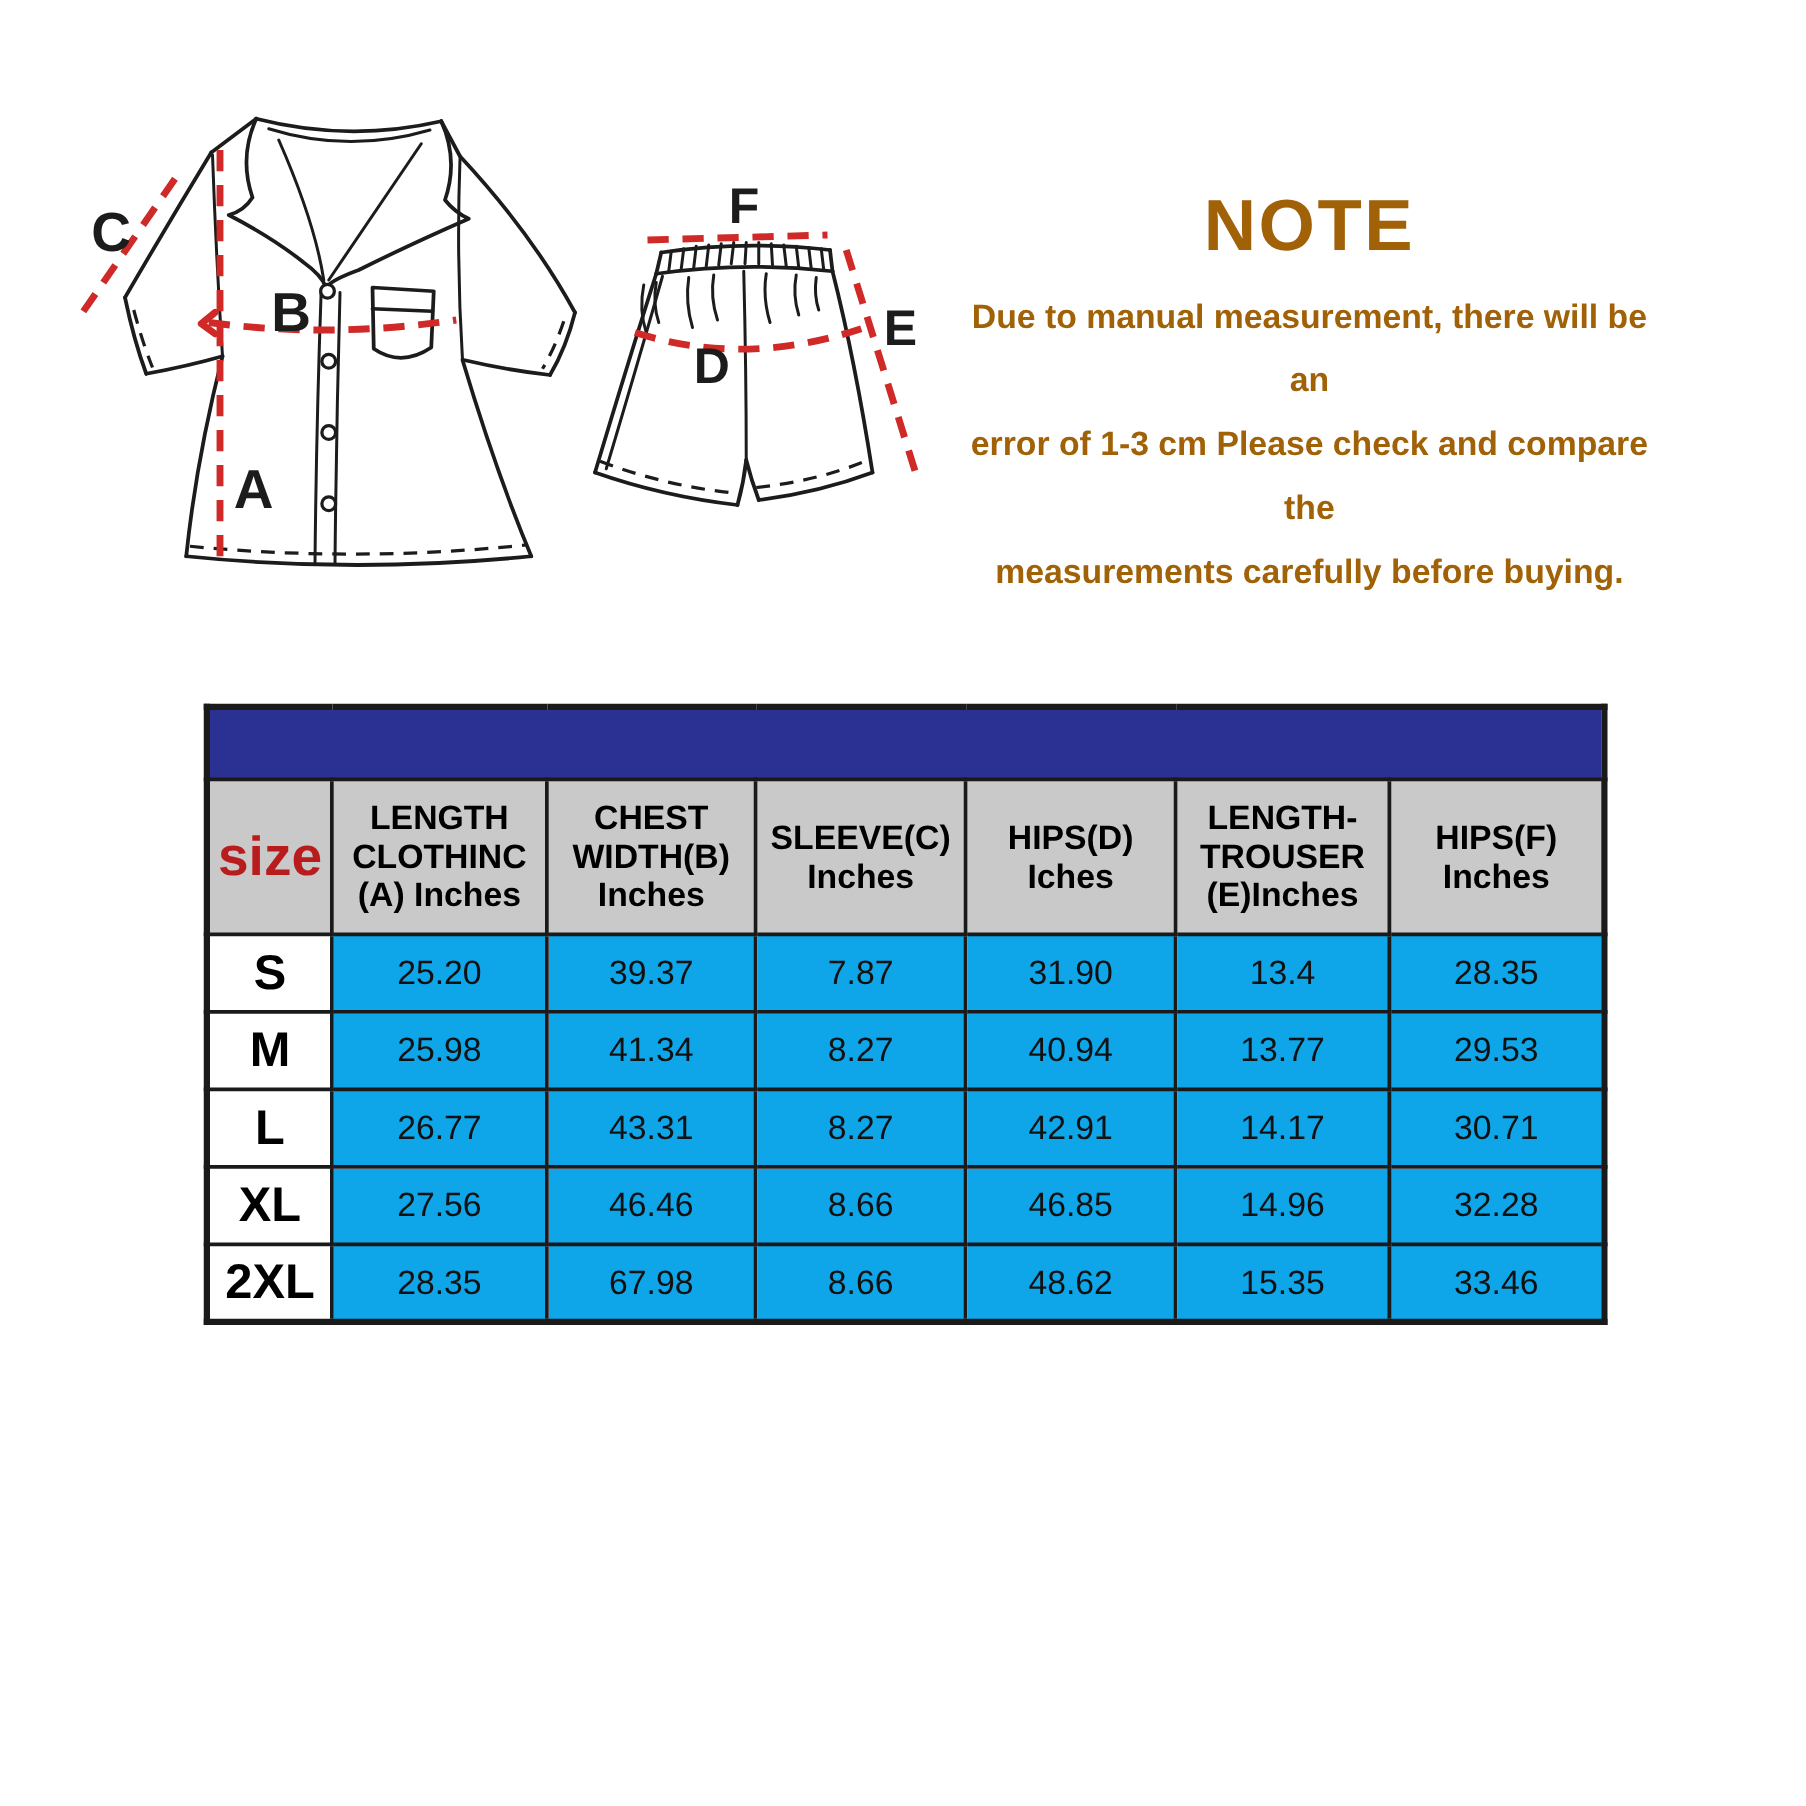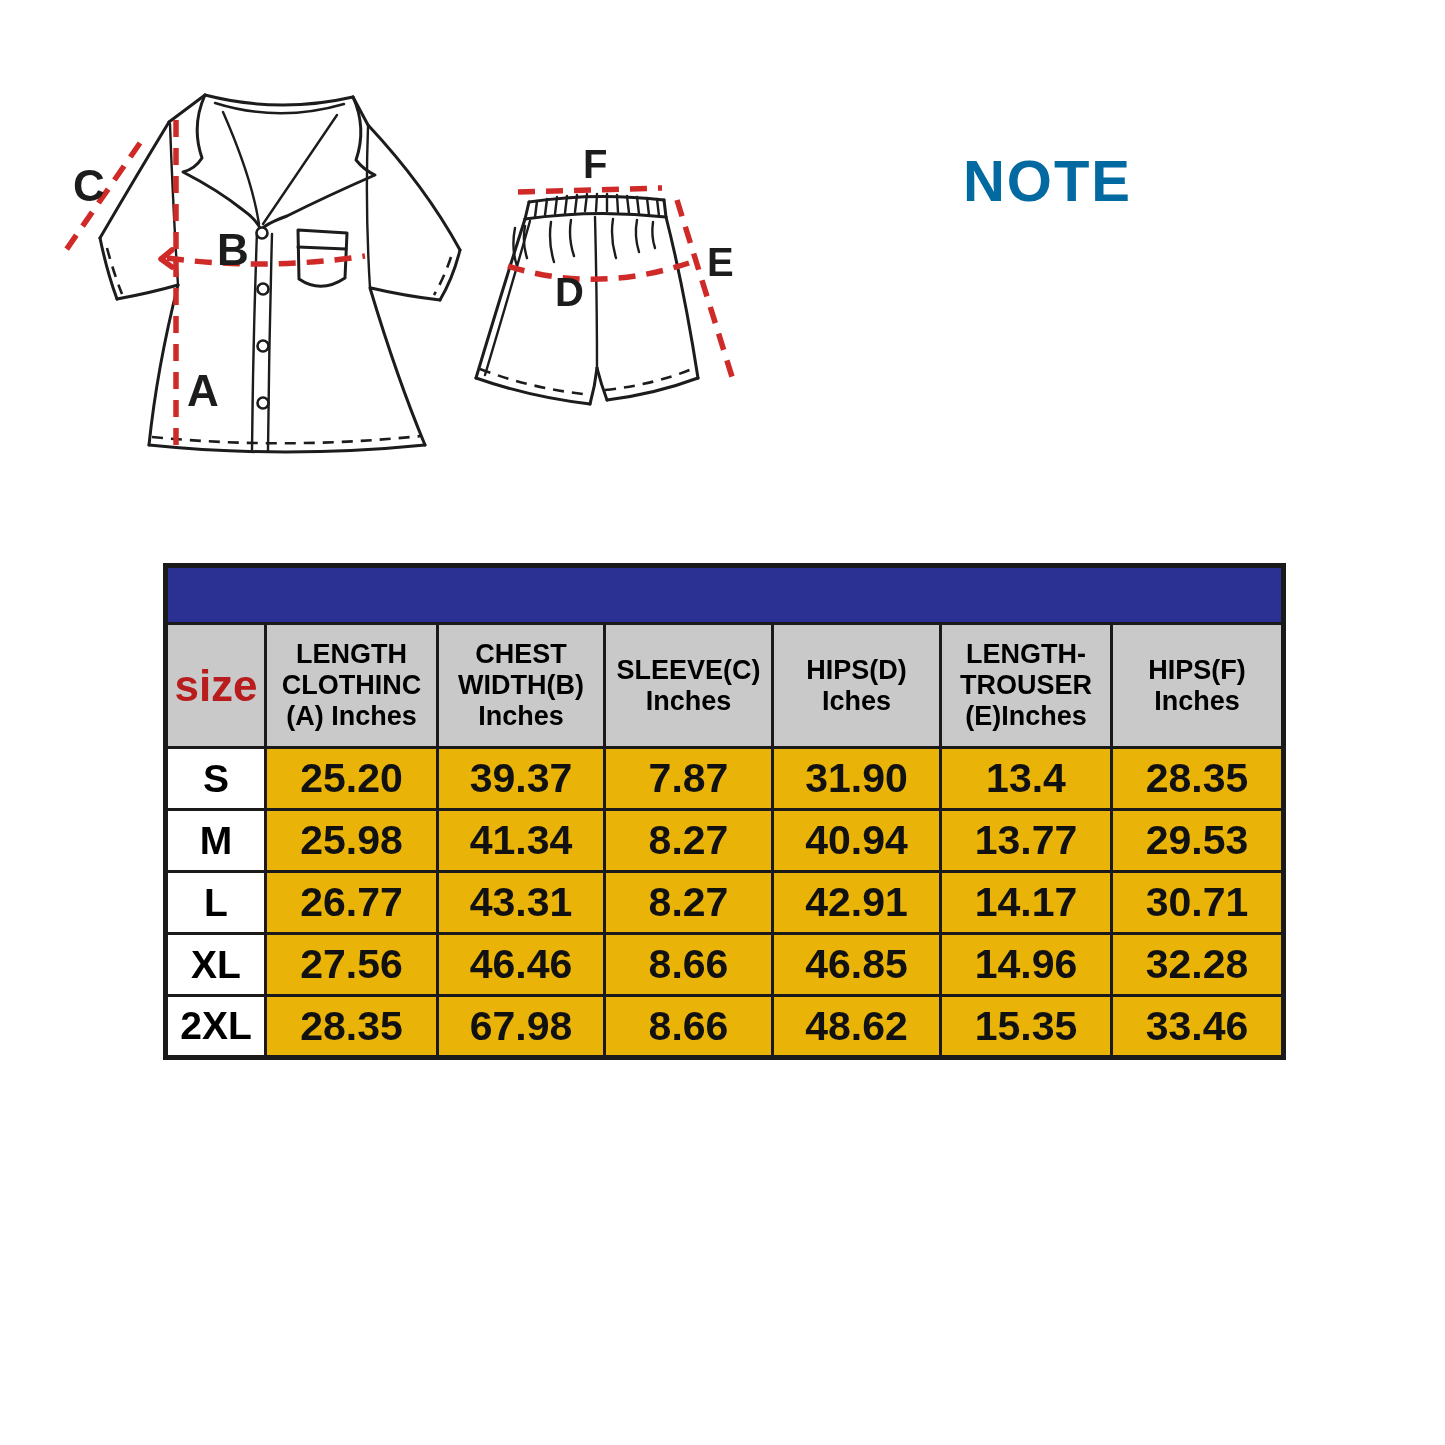--- a/index.html
+++ b/index.html
@@ -18,35 +18,35 @@
   svg .sk{stroke:var(--sketch);fill:none;stroke-width:3;stroke-linecap:round;stroke-linejoin:round;}
   svg .sk-thin{stroke:var(--sketch);fill:none;stroke-width:2.4;stroke-linecap:round;}
   svg .sk-dash{stroke:var(--sketch);fill:none;stroke-width:2.6;stroke-dasharray:11 8;stroke-linecap:butt;}
   svg .btn{stroke:var(--sketch);fill:#ffffff;stroke-width:2.6;}
   svg .ml{stroke:var(--measure-red);fill:none;stroke-width:5.5;stroke-dasharray:17 11;stroke-linecap:butt;}
   svg .ml-solid{stroke:var(--measure-red);fill:none;stroke-width:5.5;stroke-linecap:round;stroke-linejoin:round;}
   svg .diagram-label{font-family:"Liberation Sans", sans-serif;font-weight:bold;font-size:44px;fill:var(--sketch);}
   svg .diagram-label-sm{font-family:"Liberation Sans", sans-serif;font-weight:bold;font-size:40px;fill:var(--sketch);}
 
   
-  .note{left:760px;top:150px;width:575px;text-align:center;color:#0369a1;}
+  .note{left:760px;top:150px;width:575px;text-align:center;color:#a16207;}
   .note-title{font-size:58px;font-weight:bold;letter-spacing:2px;line-height:62px;}
   .note-lines{margin-top:16px;font-size:27px;font-weight:bold;line-height:51px;white-space:pre-line;}
 
   
   .size-table{left:163px;top:563px;border-collapse:collapse;table-layout:fixed;width:1118px;}
   .size-table td,.size-table th{border:3px solid var(--line-black);text-align:center;vertical-align:middle;
     overflow:hidden;}
   .size-table{border:5px solid var(--line-black);}
   .blue-bar{background:var(--bar-blue);height:58px;border-bottom:4px solid var(--line-black);}
   .col-head{background:var(--head-gray);height:124px;font-size:27px;font-weight:bold;line-height:31px;
     white-space:pre-line;color:#000;}
   .size-head{background:var(--head-gray);font-size:44px;font-weight:bold;text-transform:lowercase;color:#b91c1c;}
   .size-cell{height:62px;font-size:39px;font-weight:bold;background:#fff;color:#000;}
-  .value-cell{font-size:41px;font-weight:bold;background:#eab308;color:#111;letter-spacing:0px;}
+  .value-cell{font-size:27px;font-weight:normal;background:#0ea5e9;color:#111;letter-spacing:0px;}
 </style>
 </head>
 <body>
 
 <svg class="abs" style="left:55px;top:68px;" width="410" height="400" viewBox="0 0 410 400">
   <g>
 
     <path class="sk" d="M150,27 Q224,46 298,29"></path>
     <path class="sk-thin" d="M160,35 Q224,55 289,36"></path>
     <path class="sk" d="M150,27 Q136,58 147,90 Q140,101 128,104 Q163,122 188,142 Q202,152 206,162"></path>
@@ -144,20 +144,23 @@
     <path class="ml" d="M222,52 L278,232"></path>
     <path class="ml" d="M53,118 Q140,146 234,115"></path>
   </g>
   <text class="diagram-label-sm" x="128" y="30">F</text>
   <text class="diagram-label-sm" x="252" y="128">E</text>
   <text class="diagram-label-sm" x="100" y="158">D</text>
 </svg>
 
 <div class="abs note">
   <div class="note-title">NOTE</div>
+  <div class="note-lines">Due to manual measurement, there will be an
+error of 1-3 cm Please check and compare the
+measurements carefully before buying.</div>
 </div>
 
 <table class="abs size-table">
   <colgroup>
     <col style="width:100px">
       <col style="width:172px">
       <col style="width:167px">
     <col style="width:168px">
       <col style="width:168px">
       <col style="width:171px">

